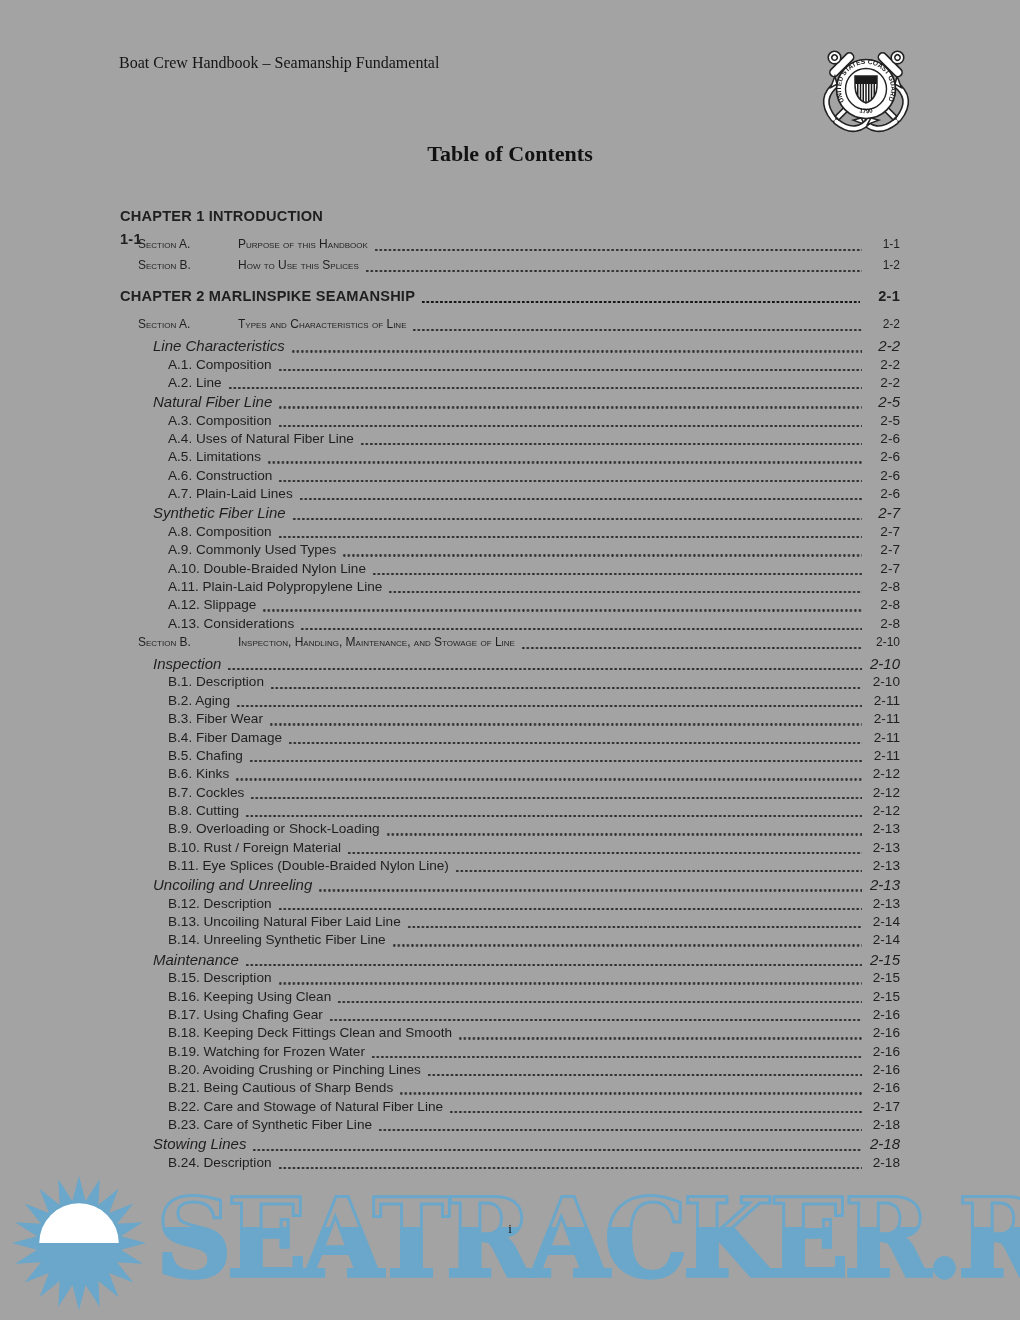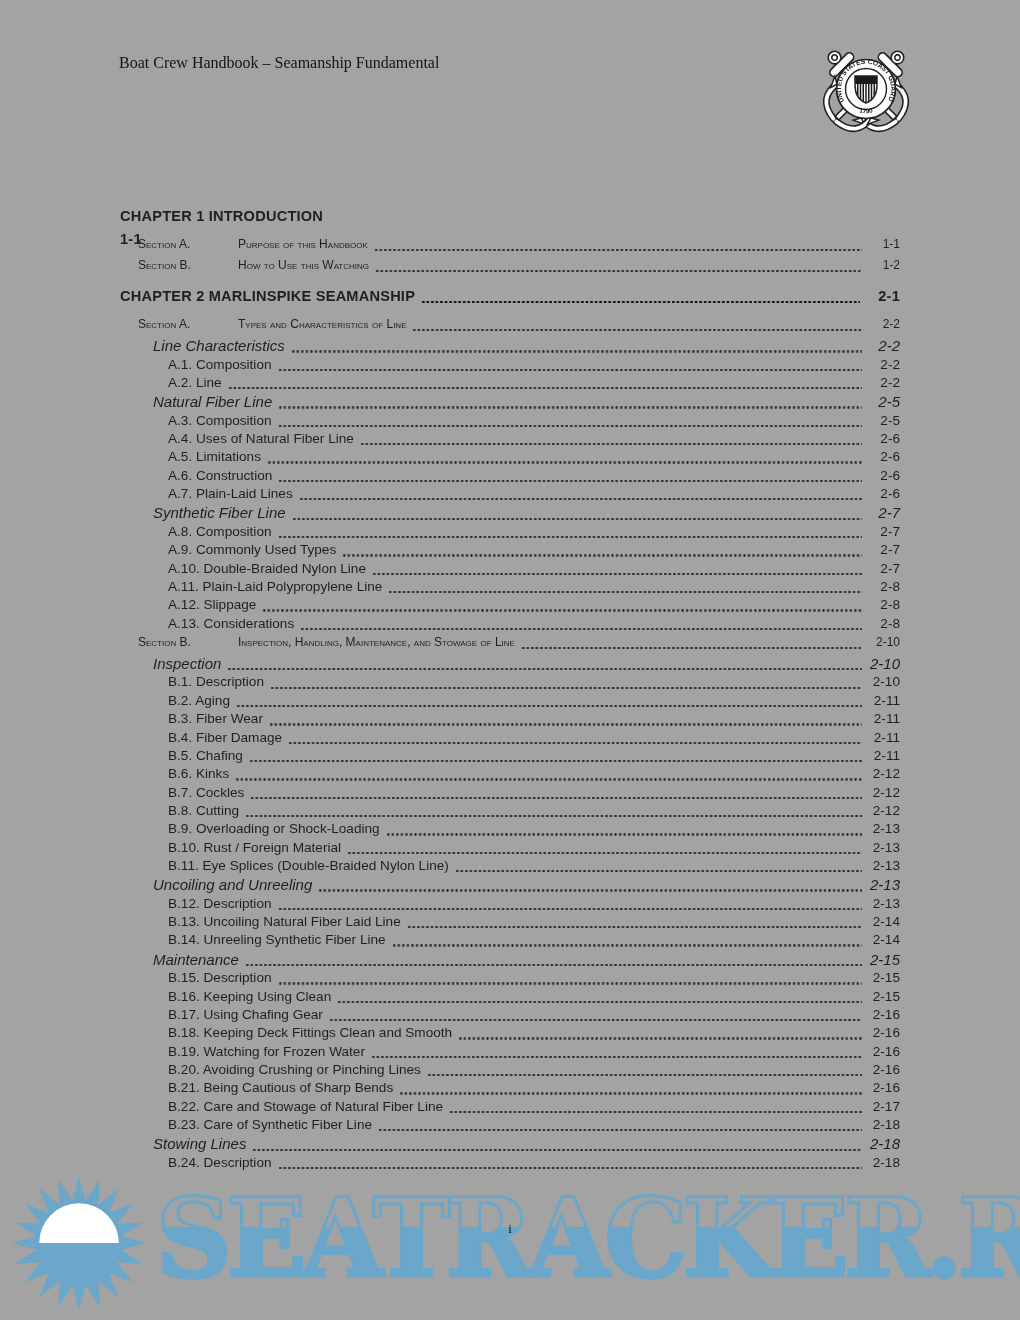--- a/index.html
+++ b/index.html
@@ -118,36 +118,37 @@
         <text font-family="Liberation Sans, sans-serif" font-size="6.8" font-weight="bold" fill="#1b1b1b" stroke="none">
           <textPath href="#ringTop" textLength="103" lengthAdjust="spacingAndGlyphs">UNITED STATES COAST GUARD</textPath>
         </text>
         <text font-family="Liberation Sans, sans-serif" font-size="6.4" font-weight="bold" fill="#1b1b1b" stroke="none" text-anchor="middle">
           <textPath href="#ringBottom" startOffset="50%">1790</textPath>
         </text>
       </g>
     </svg>
   </div>
 
+  <div class="toc-title">Table of Contents</div>
 
   <div class="toc" id="toc">
       <div class="row c">
         <span class="t">CHAPTER 1 INTRODUCTION</span>
         <span class="lead"></span>
         <span class="ref">1-1</span>
       </div>
       <div class="row s">
         <span class="lbl">Section A.</span>
         <span class="t">Purpose of this Handbook</span>
         <span class="lead"></span>
         <span class="ref">1-1</span>
       </div>
       <div class="row s">
         <span class="lbl">Section B.</span>
-        <span class="t">How to Use this Watching</span>
+        <span class="t">How to Use this Splices</span>
         <span class="lead"></span>
         <span class="ref">1-2</span>
       </div>
       <div class="row c">
         <span class="t">CHAPTER 2 MARLINSPIKE SEAMANSHIP</span>
         <span class="lead"></span>
         <span class="ref">2-1</span>
       </div>
       <div class="row s">
         <span class="lbl">Section A.</span>

